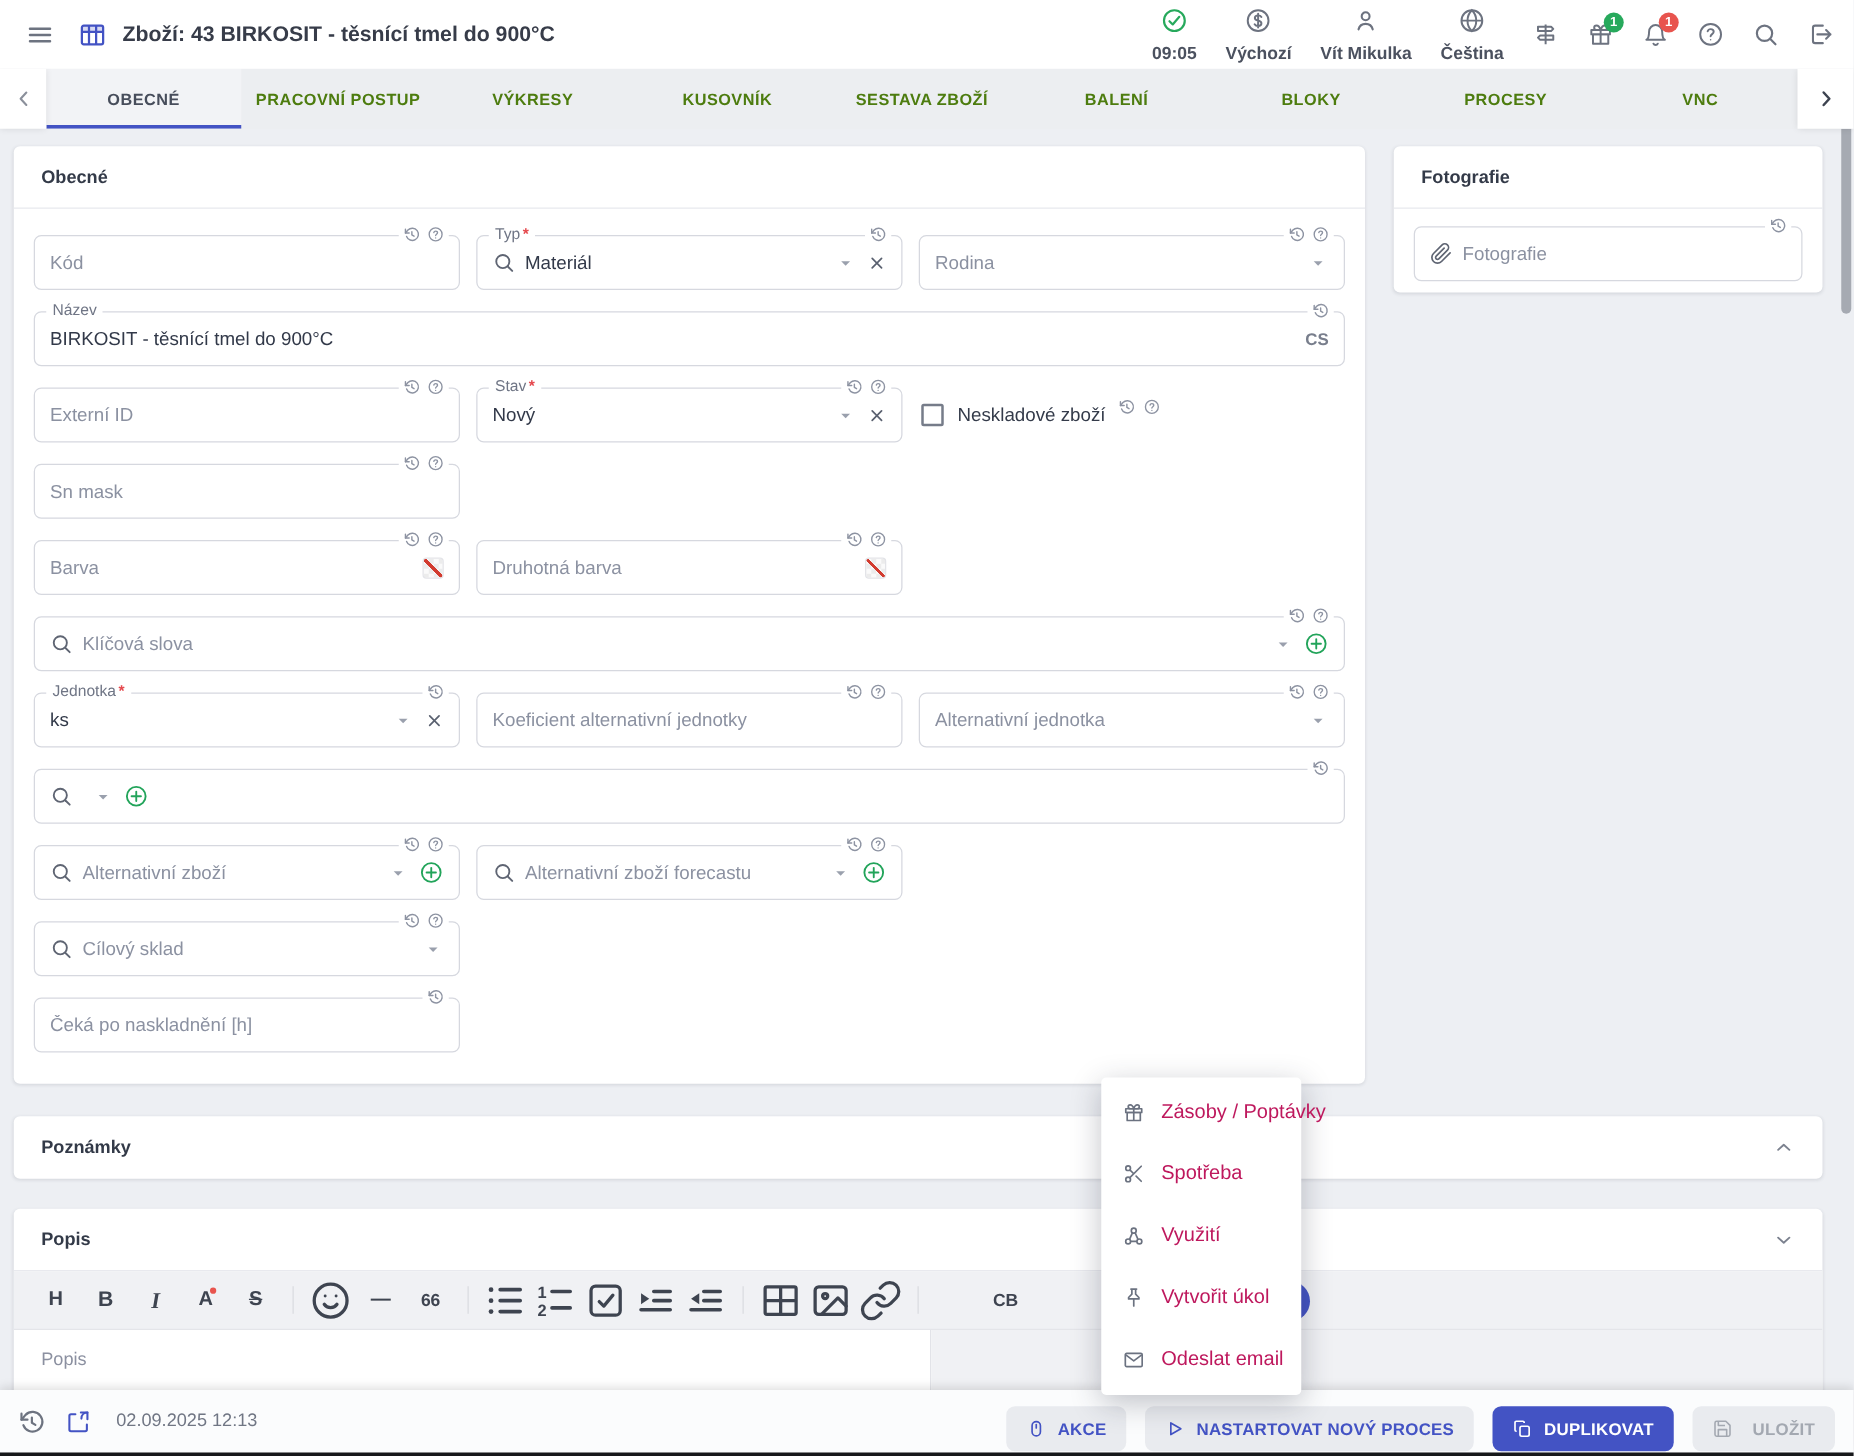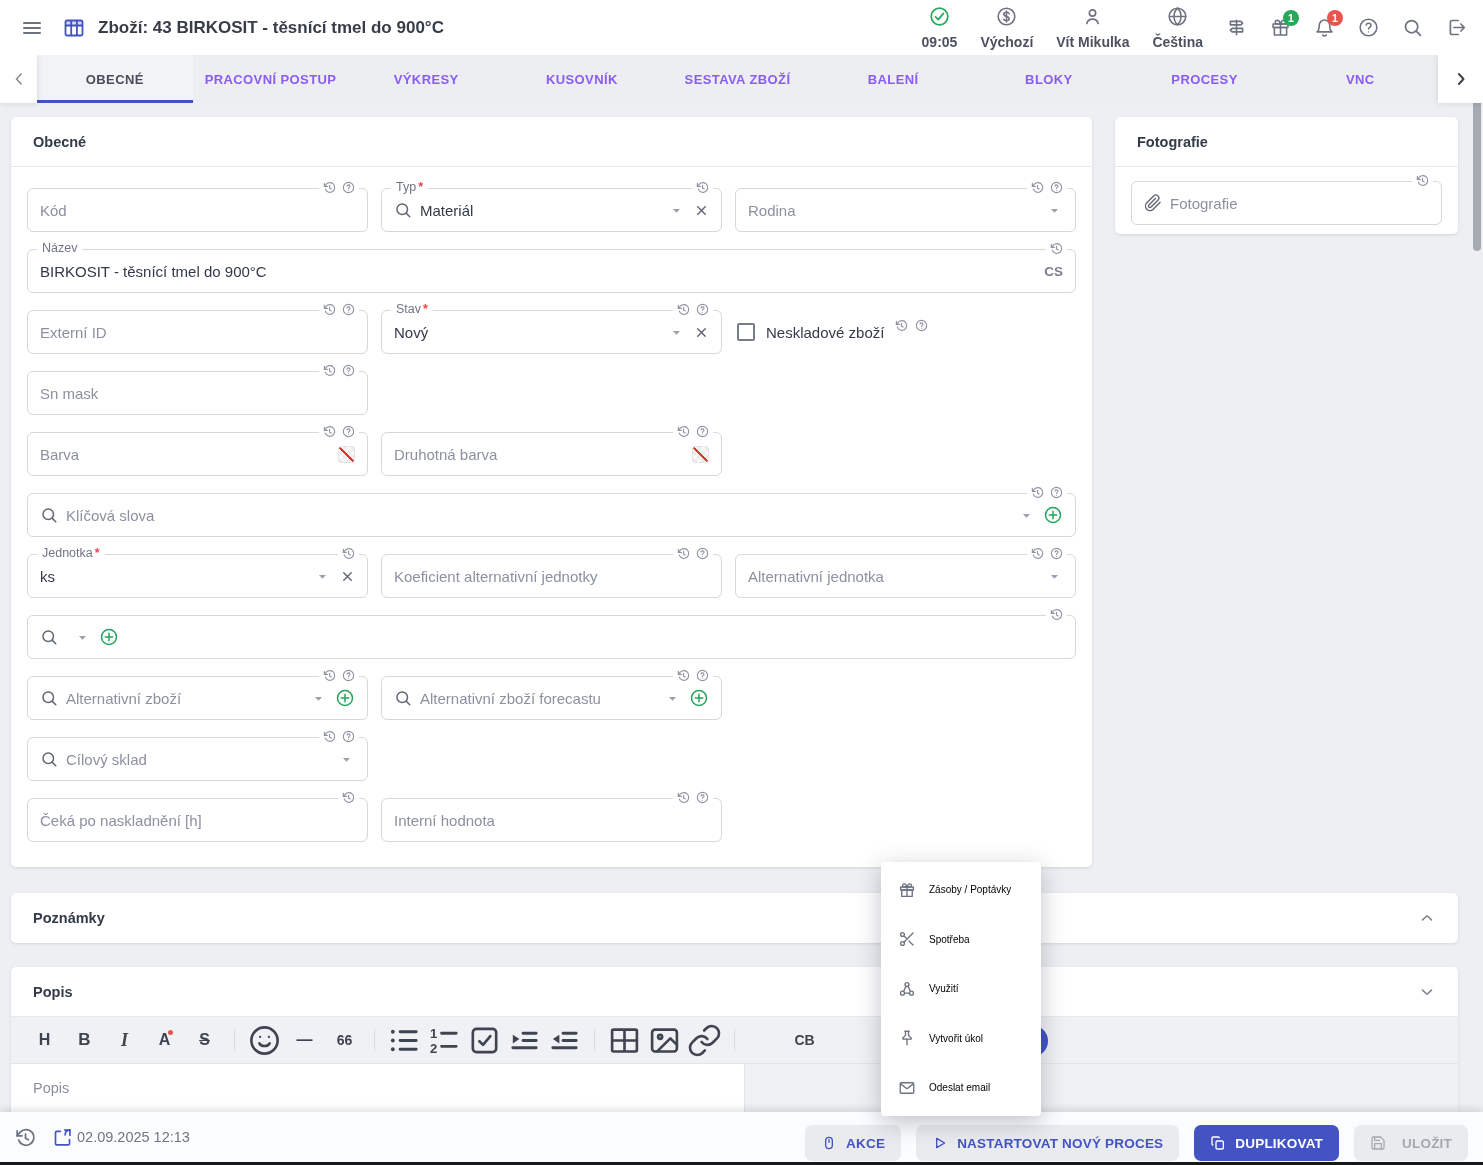--- a/index.html
+++ b/index.html
@@ -22,21 +22,21 @@
   .badge.red{background:var(--red);}
   .green-ic{color:var(--green)!important;}
 
   
   .tabbar{position:absolute;top:55px;left:0;right:0;height:48px;background:#eceef1;display:flex;align-items:stretch;z-index:9;}
   .tabscroll{width:37px;background:#fff;display:flex;align-items:center;justify-content:center;cursor:pointer;box-shadow:0 0 6px rgba(0,0,0,.12);z-index:2;}
   .tabscroll.r{width:45px;}
   .tabscroll .ic{width:20px;height:20px;color:#8b909b;}
   .tabscroll.r .ic{color:#3d4350;}
   .tabs{flex:1;display:flex;overflow:hidden;}
-  .tab{flex:1;display:flex;align-items:center;justify-content:center;font-size:13px;font-weight:600;letter-spacing:.4px;color:#8b5cf6;position:relative;cursor:pointer;white-space:nowrap;}
+  .tab{flex:1;display:flex;align-items:center;justify-content:center;font-size:13px;font-weight:600;letter-spacing:.4px;color:#4d7c0f;position:relative;cursor:pointer;white-space:nowrap;}
   .tab.active{color:#474d5b;background:#f2f3f6;}
   .tab.active::after{content:"";position:absolute;bottom:0;left:0;right:0;height:3px;background:var(--accent);}
 
   
   .card{position:absolute;background:#fff;border-radius:5px;box-shadow:0 1px 3px rgba(60,64,75,.14);}
   .cardhead{height:50px;display:flex;align-items:center;justify-content:space-between;padding:0 22px;border-bottom:1px solid #e8e9ee;}
   .cardhead .ttl{font-weight:700;font-size:14.5px;color:#333a48;}
   .cardhead .ic{width:18px;height:18px;color:#7c828f;cursor:pointer;}
   #card-obecne{left:11px;top:117px;width:1081px;height:750px;}
   #card-foto{left:1115px;top:117px;width:343px;height:117px;}
@@ -82,28 +82,28 @@
   .tbtn.small{font-size:14px;}
   .tsep{width:1px;height:22px;background:#d9dbe0;margin:0 7px;flex:none;}
   .tspace{width:150px;flex:none;}
   .edrow{display:flex;height:103px;}
   .ed-left{width:734px;display:flex;align-items:flex-start;padding:16px 0 0 22px;font-size:14.5px;color:#8b90a0;border-right:1px solid #e2e3e8;}
   .ed-right{flex:1;background:#f0f1f4;}
   .hiddenblue{position:absolute;left:1016px;top:1025px;width:32px;height:32px;border-radius:50%;background:var(--accent);z-index:35;}
 
   
   .menu{position:absolute;left:881px;top:862px;width:160px;background:#fff;border-radius:4px;box-shadow:0 6px 24px rgba(40,44,60,.28);z-index:40;padding:3px 0;}
-  .menu-item{height:49.5px;display:flex;align-items:center;gap:13px;padding:0 17px;font-size:10px;color:#000000;cursor:pointer;white-space:nowrap;}
+  .menu-item{height:49.5px;display:flex;align-items:center;gap:13px;padding:0 17px;font-size:16px;color:#be185d;cursor:pointer;white-space:nowrap;}
   .menu-item .ic{width:18px;height:18px;color:#6b7280;}
 
   
   .footer{position:absolute;left:0;right:0;top:1112px;height:50px;background:#fbfcfd;box-shadow:0 -2px 8px rgba(0,0,0,.14);display:flex;align-items:center;padding:0 15px;z-index:20;}
   .footer .ic.fhist{width:21px;height:21px;cursor:pointer;}
   .footer .ic.fopen{width:21px;height:21px;color:var(--accent);margin-left:16px;cursor:pointer;}
-  .fts{margin-left:4px;font-size:14.5px;font-weight:500;color:#707684;}
+  .fts{margin-left:20px;font-size:14.5px;font-weight:500;color:#707684;}
   .fbtns{margin-left:auto;display:flex;align-items:center;gap:15px;}
   .btn{height:36px;border:none;border-radius:7px;display:inline-flex;align-items:center;gap:9px;padding:16px 16px;font-weight:700;font-size:13.5px;letter-spacing:.2px;font-family:inherit;cursor:pointer;white-space:nowrap;margin-top:12px;}
   .btn .ic{width:16px;height:16px;color:inherit;}
   .btn.ghost{background:#e9ebef;color:var(--accent);}
   .btn.primary{background:var(--accent);color:#fff;}
   .btn.disabled{background:#e9ebef;color:#a3a8b1;cursor:default;gap:16px;}
   .windowedge{position:absolute;top:1162px;left:0;right:0;height:3px;background:#17181a;z-index:60;}
 
   .scrollthumb{position:absolute;right:2px;top:59px;width:8px;height:192px;border-radius:4px;background:#a6aab2;z-index:8;cursor:pointer;}
 </style>
@@ -743,41 +743,20 @@
               <svg viewBox="0 0 24 24" fill="none" stroke="currentColor" stroke-width="2.1" stroke-linecap="round" stroke-linejoin="round">
                 <polyline points="2.5 4.5 2.5 10 8 10"></polyline>
                 <path d="M4.2 15a9 9 0 1 0 2-9.4L2.5 10"></path>
                 <path d="M12 8v4.8l3.2 1.9"></path>
               </svg>
             </span>
           </span>
           <span class="ph">Čeká po naskladnění [h]</span>
         </div>
       </div>
-      <div class="span1">
-        <div class="box">
-          <span class="topicons">
-            <span class="ic ">
-              <svg viewBox="0 0 24 24" fill="none" stroke="currentColor" stroke-width="2.1" stroke-linecap="round" stroke-linejoin="round">
-                <polyline points="2.5 4.5 2.5 10 8 10"></polyline>
-                <path d="M4.2 15a9 9 0 1 0 2-9.4L2.5 10"></path>
-                <path d="M12 8v4.8l3.2 1.9"></path>
-              </svg>
-            </span>
-            <span class="ic ">
-              <svg viewBox="0 0 24 24" fill="none" stroke="currentColor" stroke-width="2" stroke-linecap="round">
-                <circle cx="12" cy="12" r="9.5"></circle>
-                <path d="M9.3 9.2A2.8 2.8 0 0 1 12 7.2c1.6 0 2.8 1.1 2.8 2.5 0 1.9-2.8 2.2-2.8 4"></path>
-                <circle cx="12" cy="17.2" r="1" fill="currentColor" stroke="none"></circle>
-              </svg>
-            </span>
-          </span>
-          <span class="ph">Interní hodnota</span>
-        </div>
-      </div>
       <div class="span1"></div>
     </div>
 </div>
 
 <div class="card" id="card-foto">
   <div class="cardhead">
       <span class="ttl">Fotografie</span>
     </div>
   <div class="fotobody" id="fotofield">
       <div class="span1">

